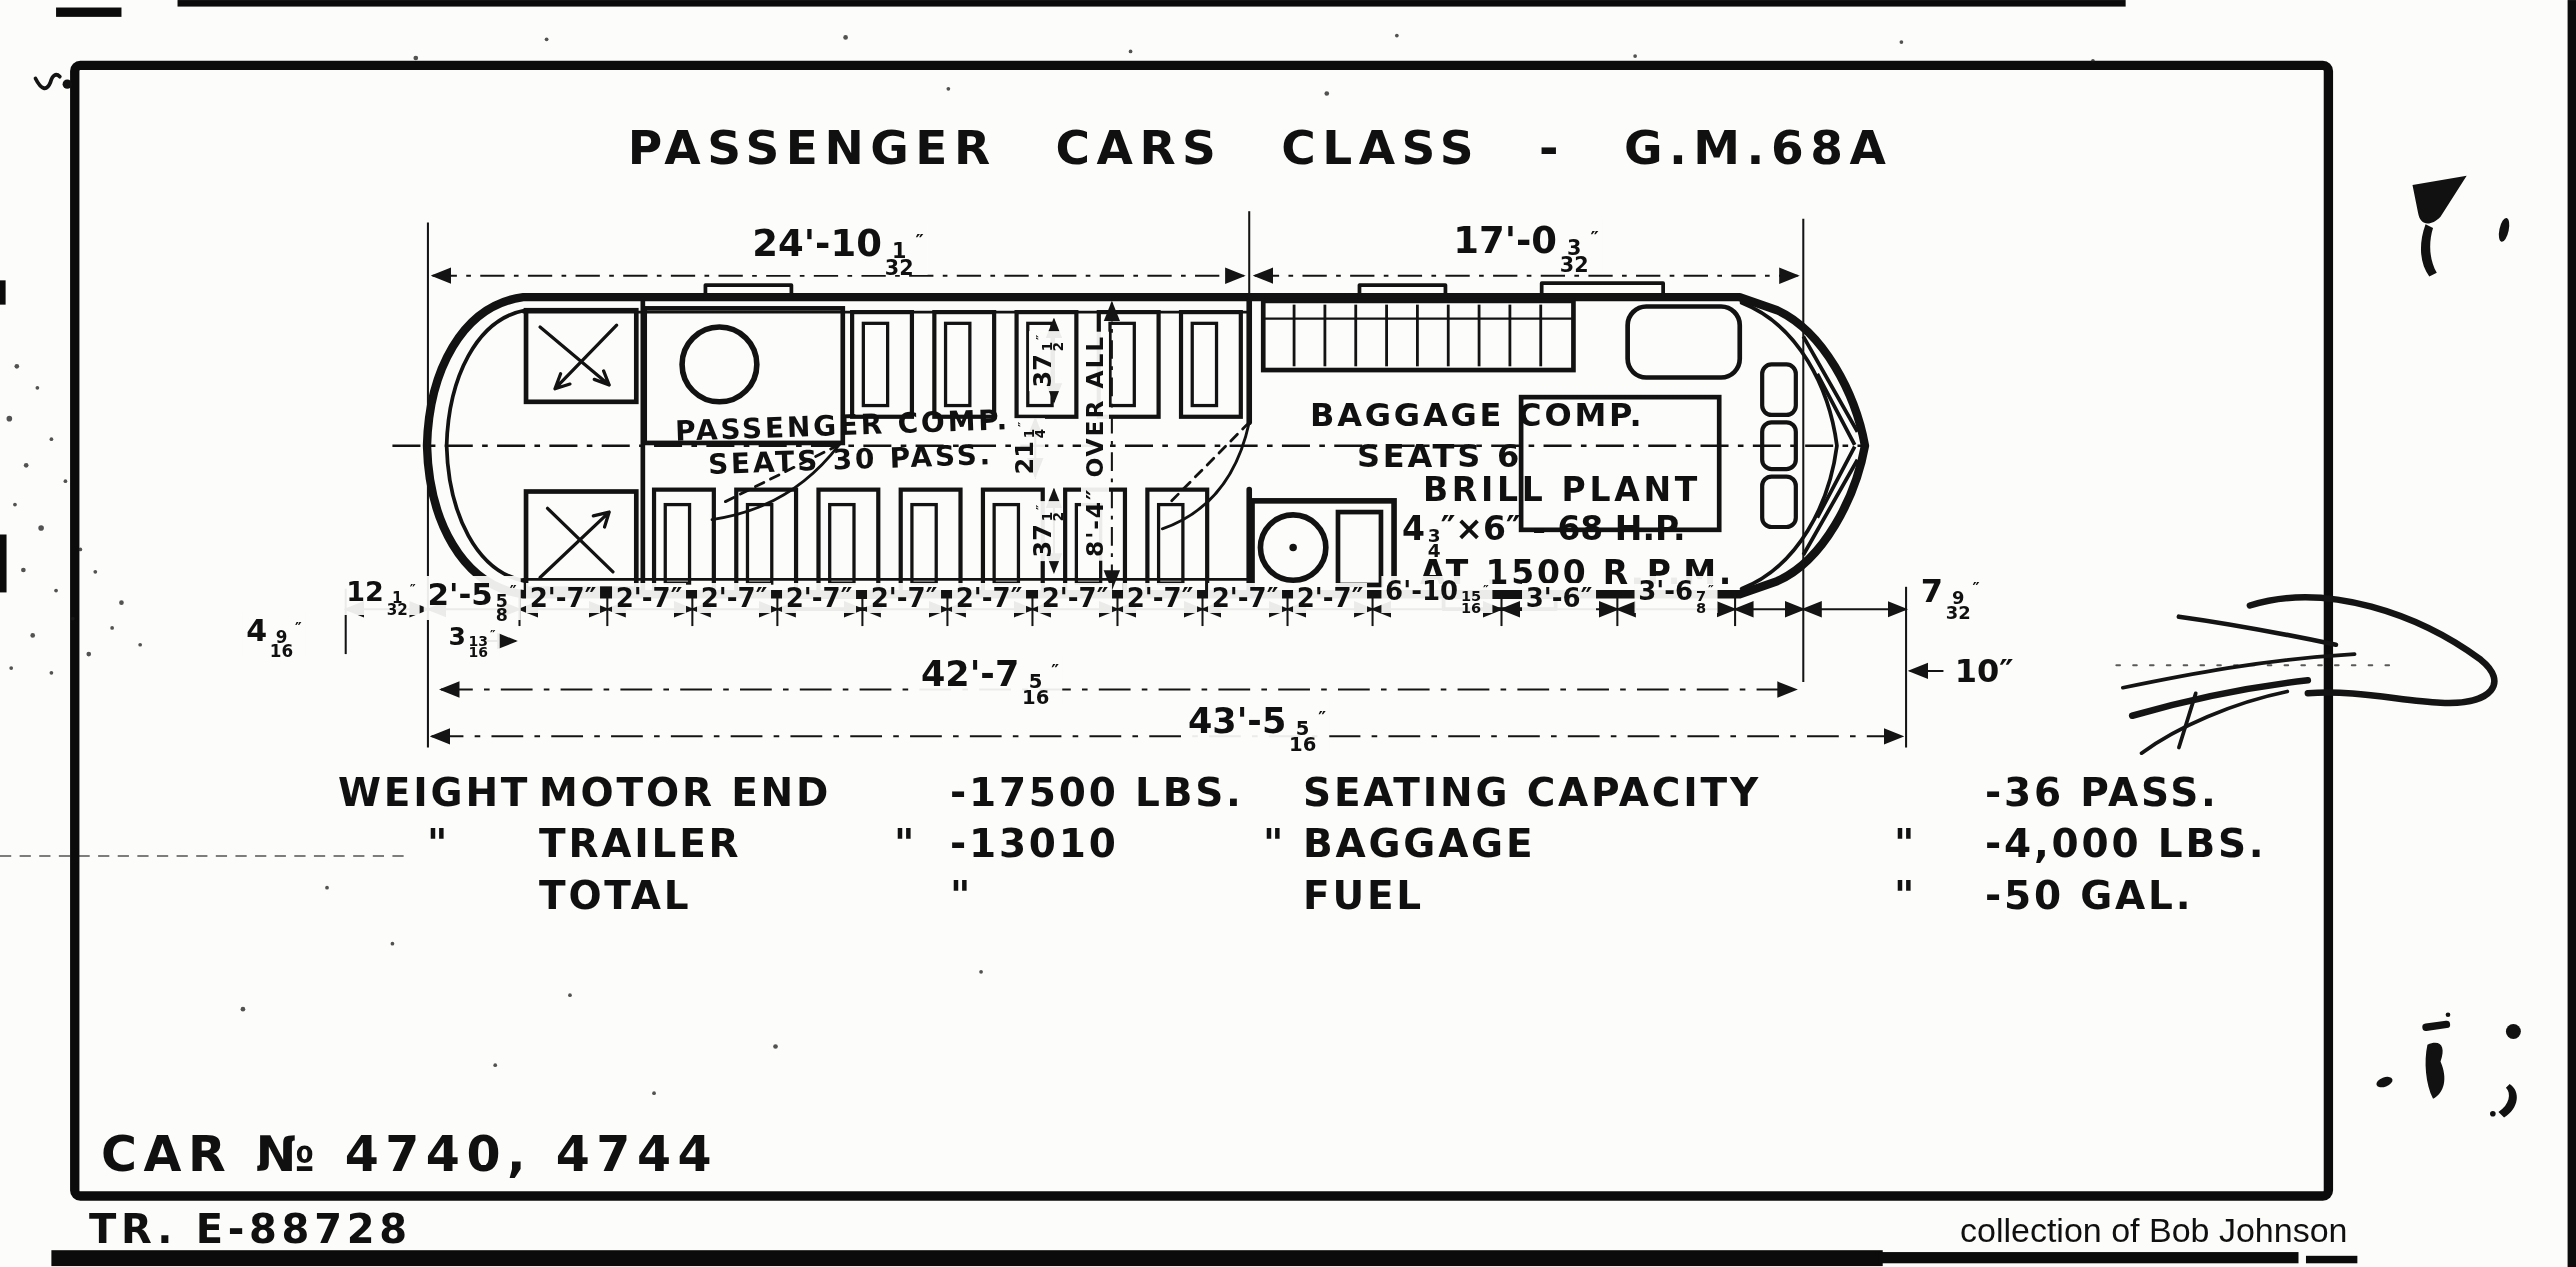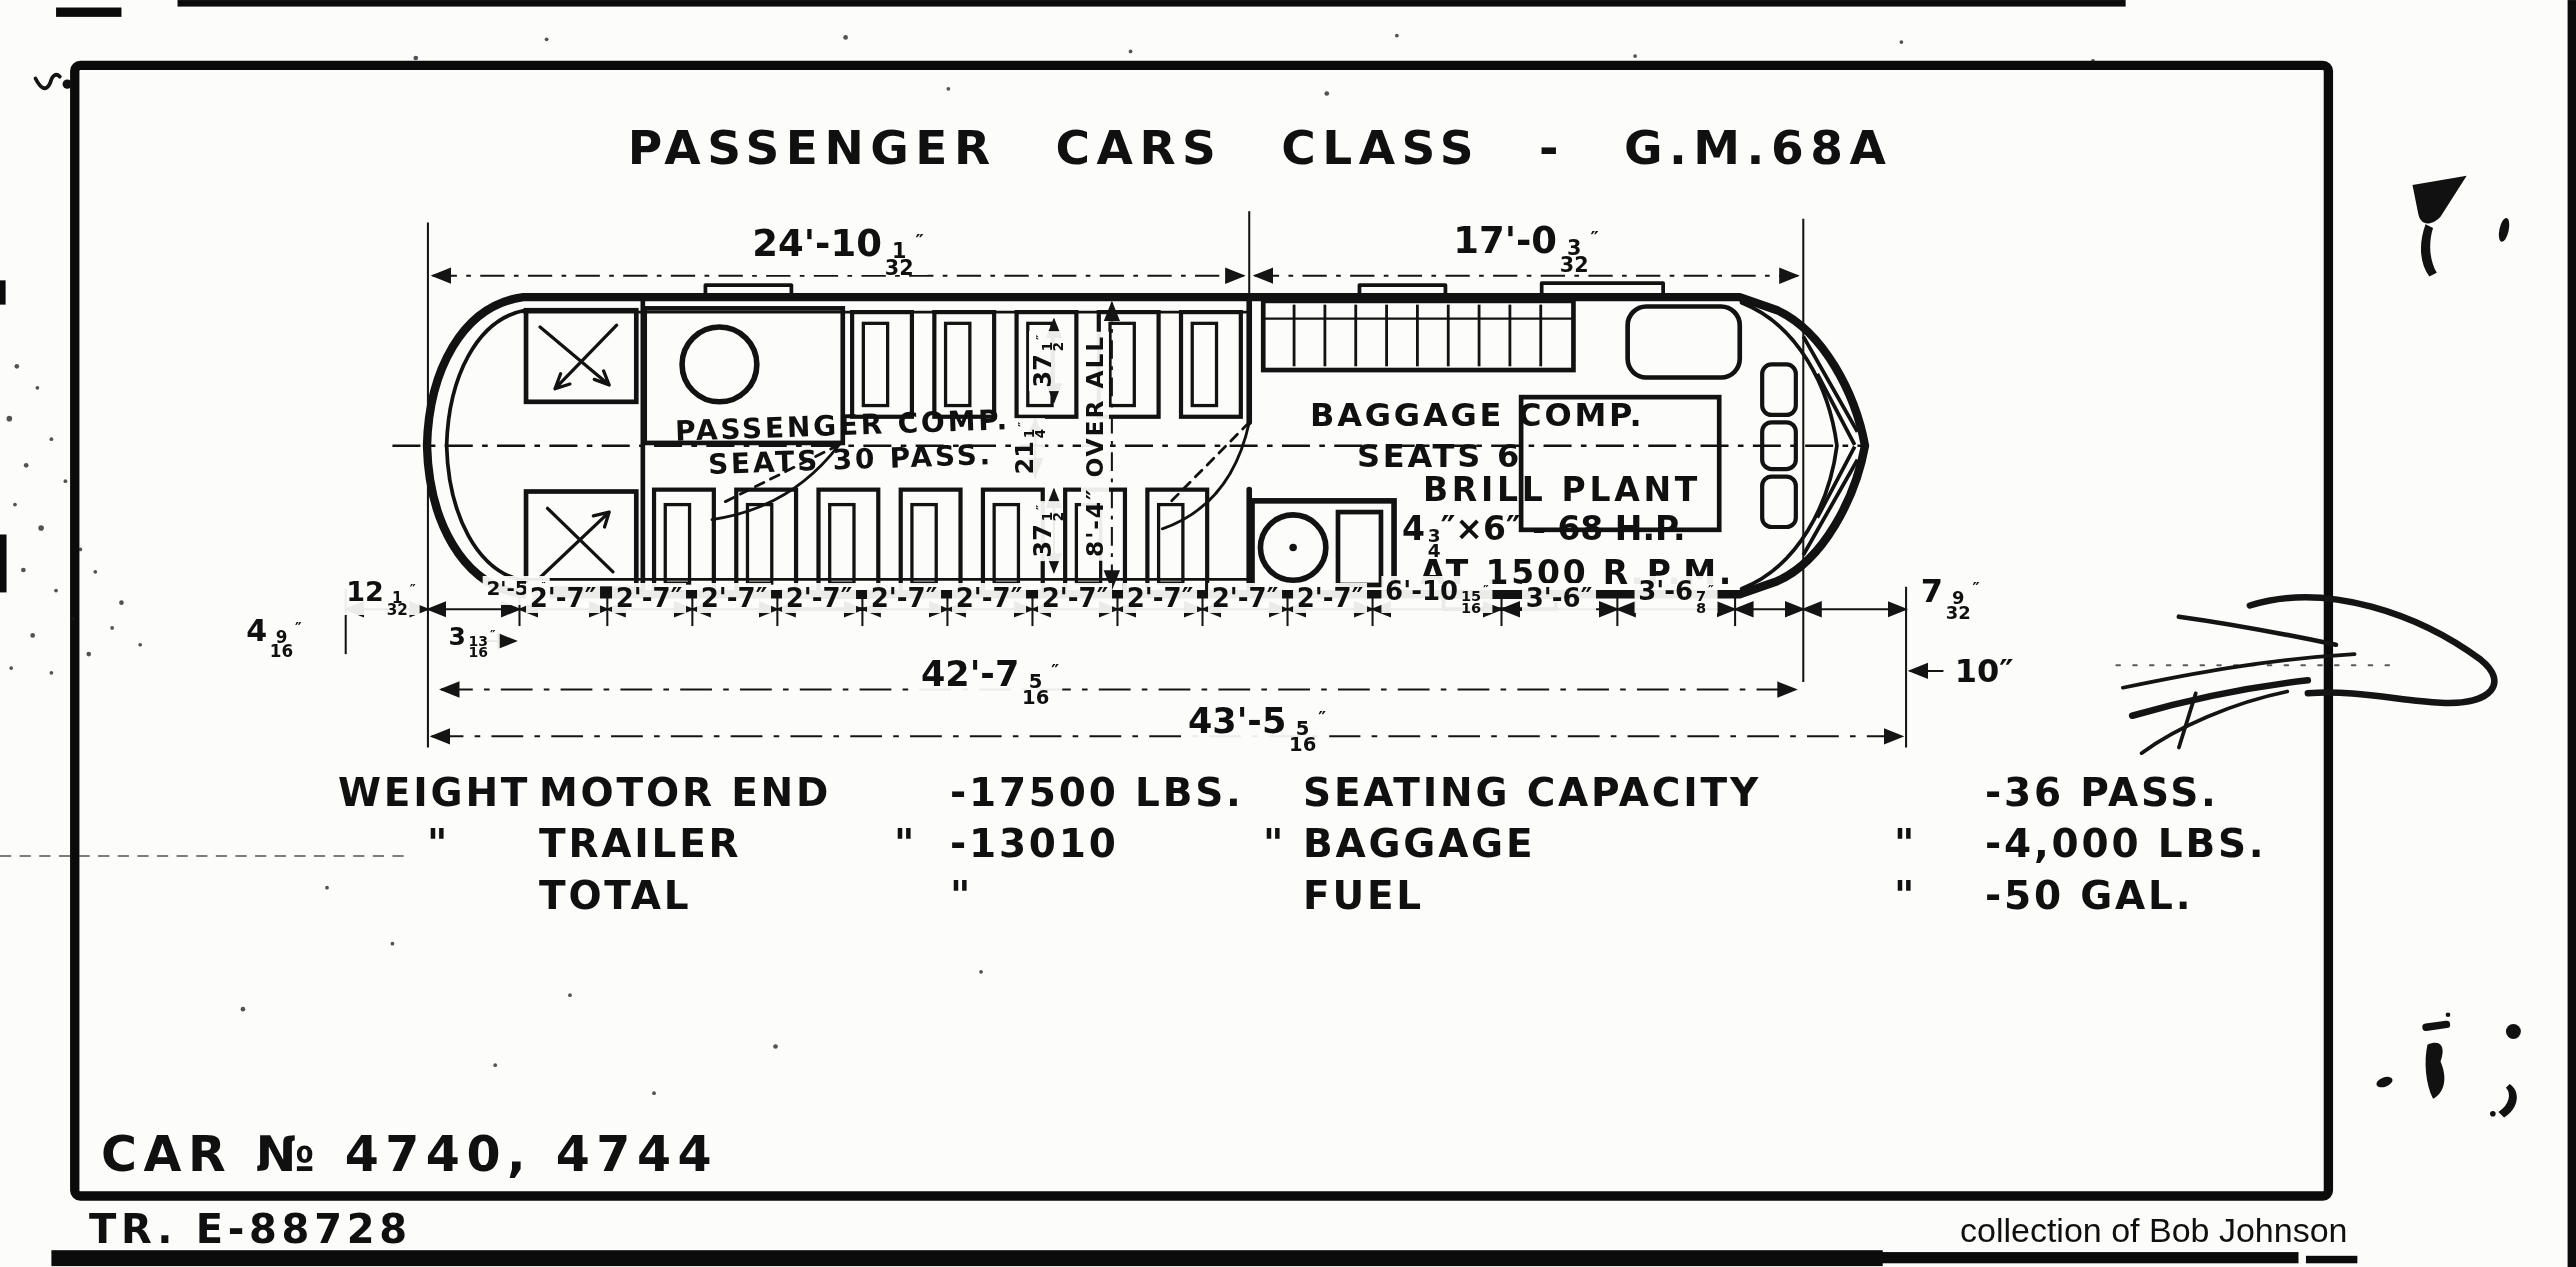--- a/index.html
+++ b/index.html
@@ -278,21 +278,21 @@
       </span><span>″×6″ - 68 H.P.</span>
 </div>
 <div class="t" style="left:1420px;top:553px;font-size:33px;letter-spacing:2.8px;">AT 1500 R.P.M.</div>
 
 <div class="t cx dim bg" style="left:381px;top:576px;font-size:27px;">
   <span>12</span><span class="fr">
         <span>1</span>
         <span>32</span>
       </span><span class="in">″</span>
 </div>
-<div class="t cx dim bg" style="left:472px;top:576px;font-size:20px;margin-left:44px;">
+<div class="t cx dim bg" style="left:472px;top:576px;font-size:31px;">
   <span>2'-5</span><span class="fr">
         <span>5</span>
         <span>8</span>
       </span><span class="in">″</span>
 </div>
 <div class="t cx dim bg" style="left:472px;top:622px;font-size:25px;">
   <span>3</span><span class="fr">
         <span>13</span>
         <span>16</span>
       </span><span class="in">″</span>

